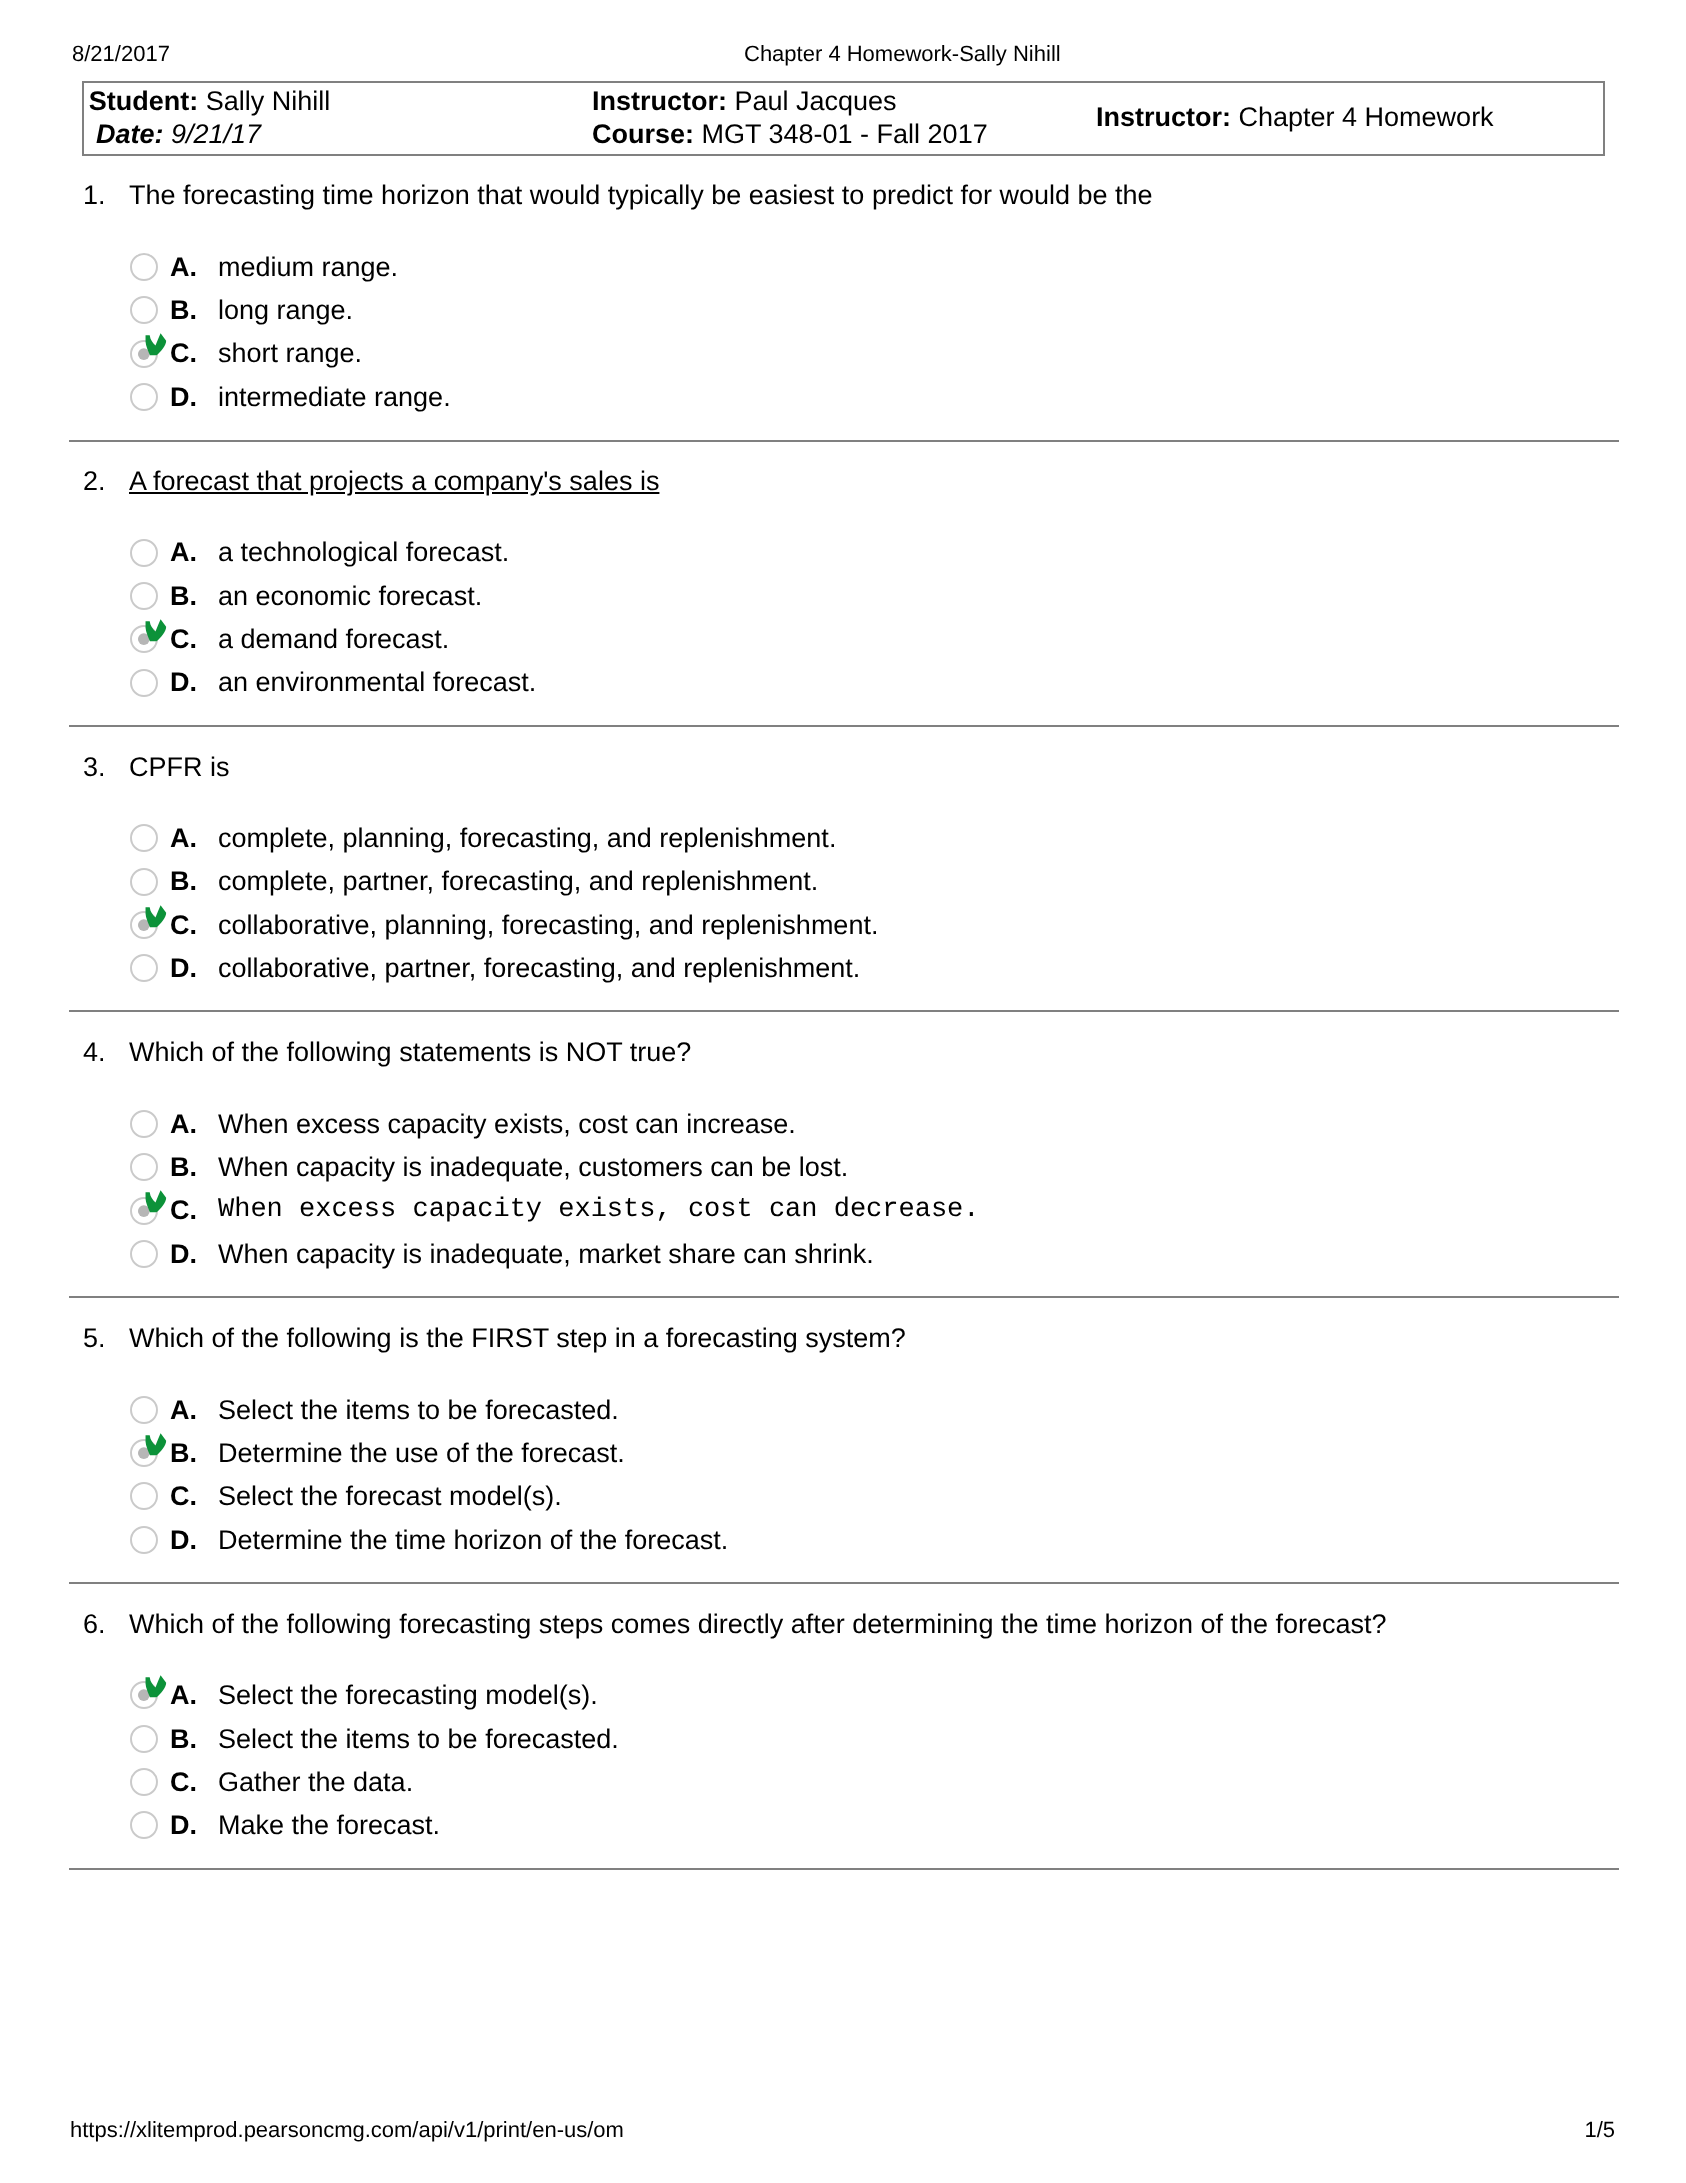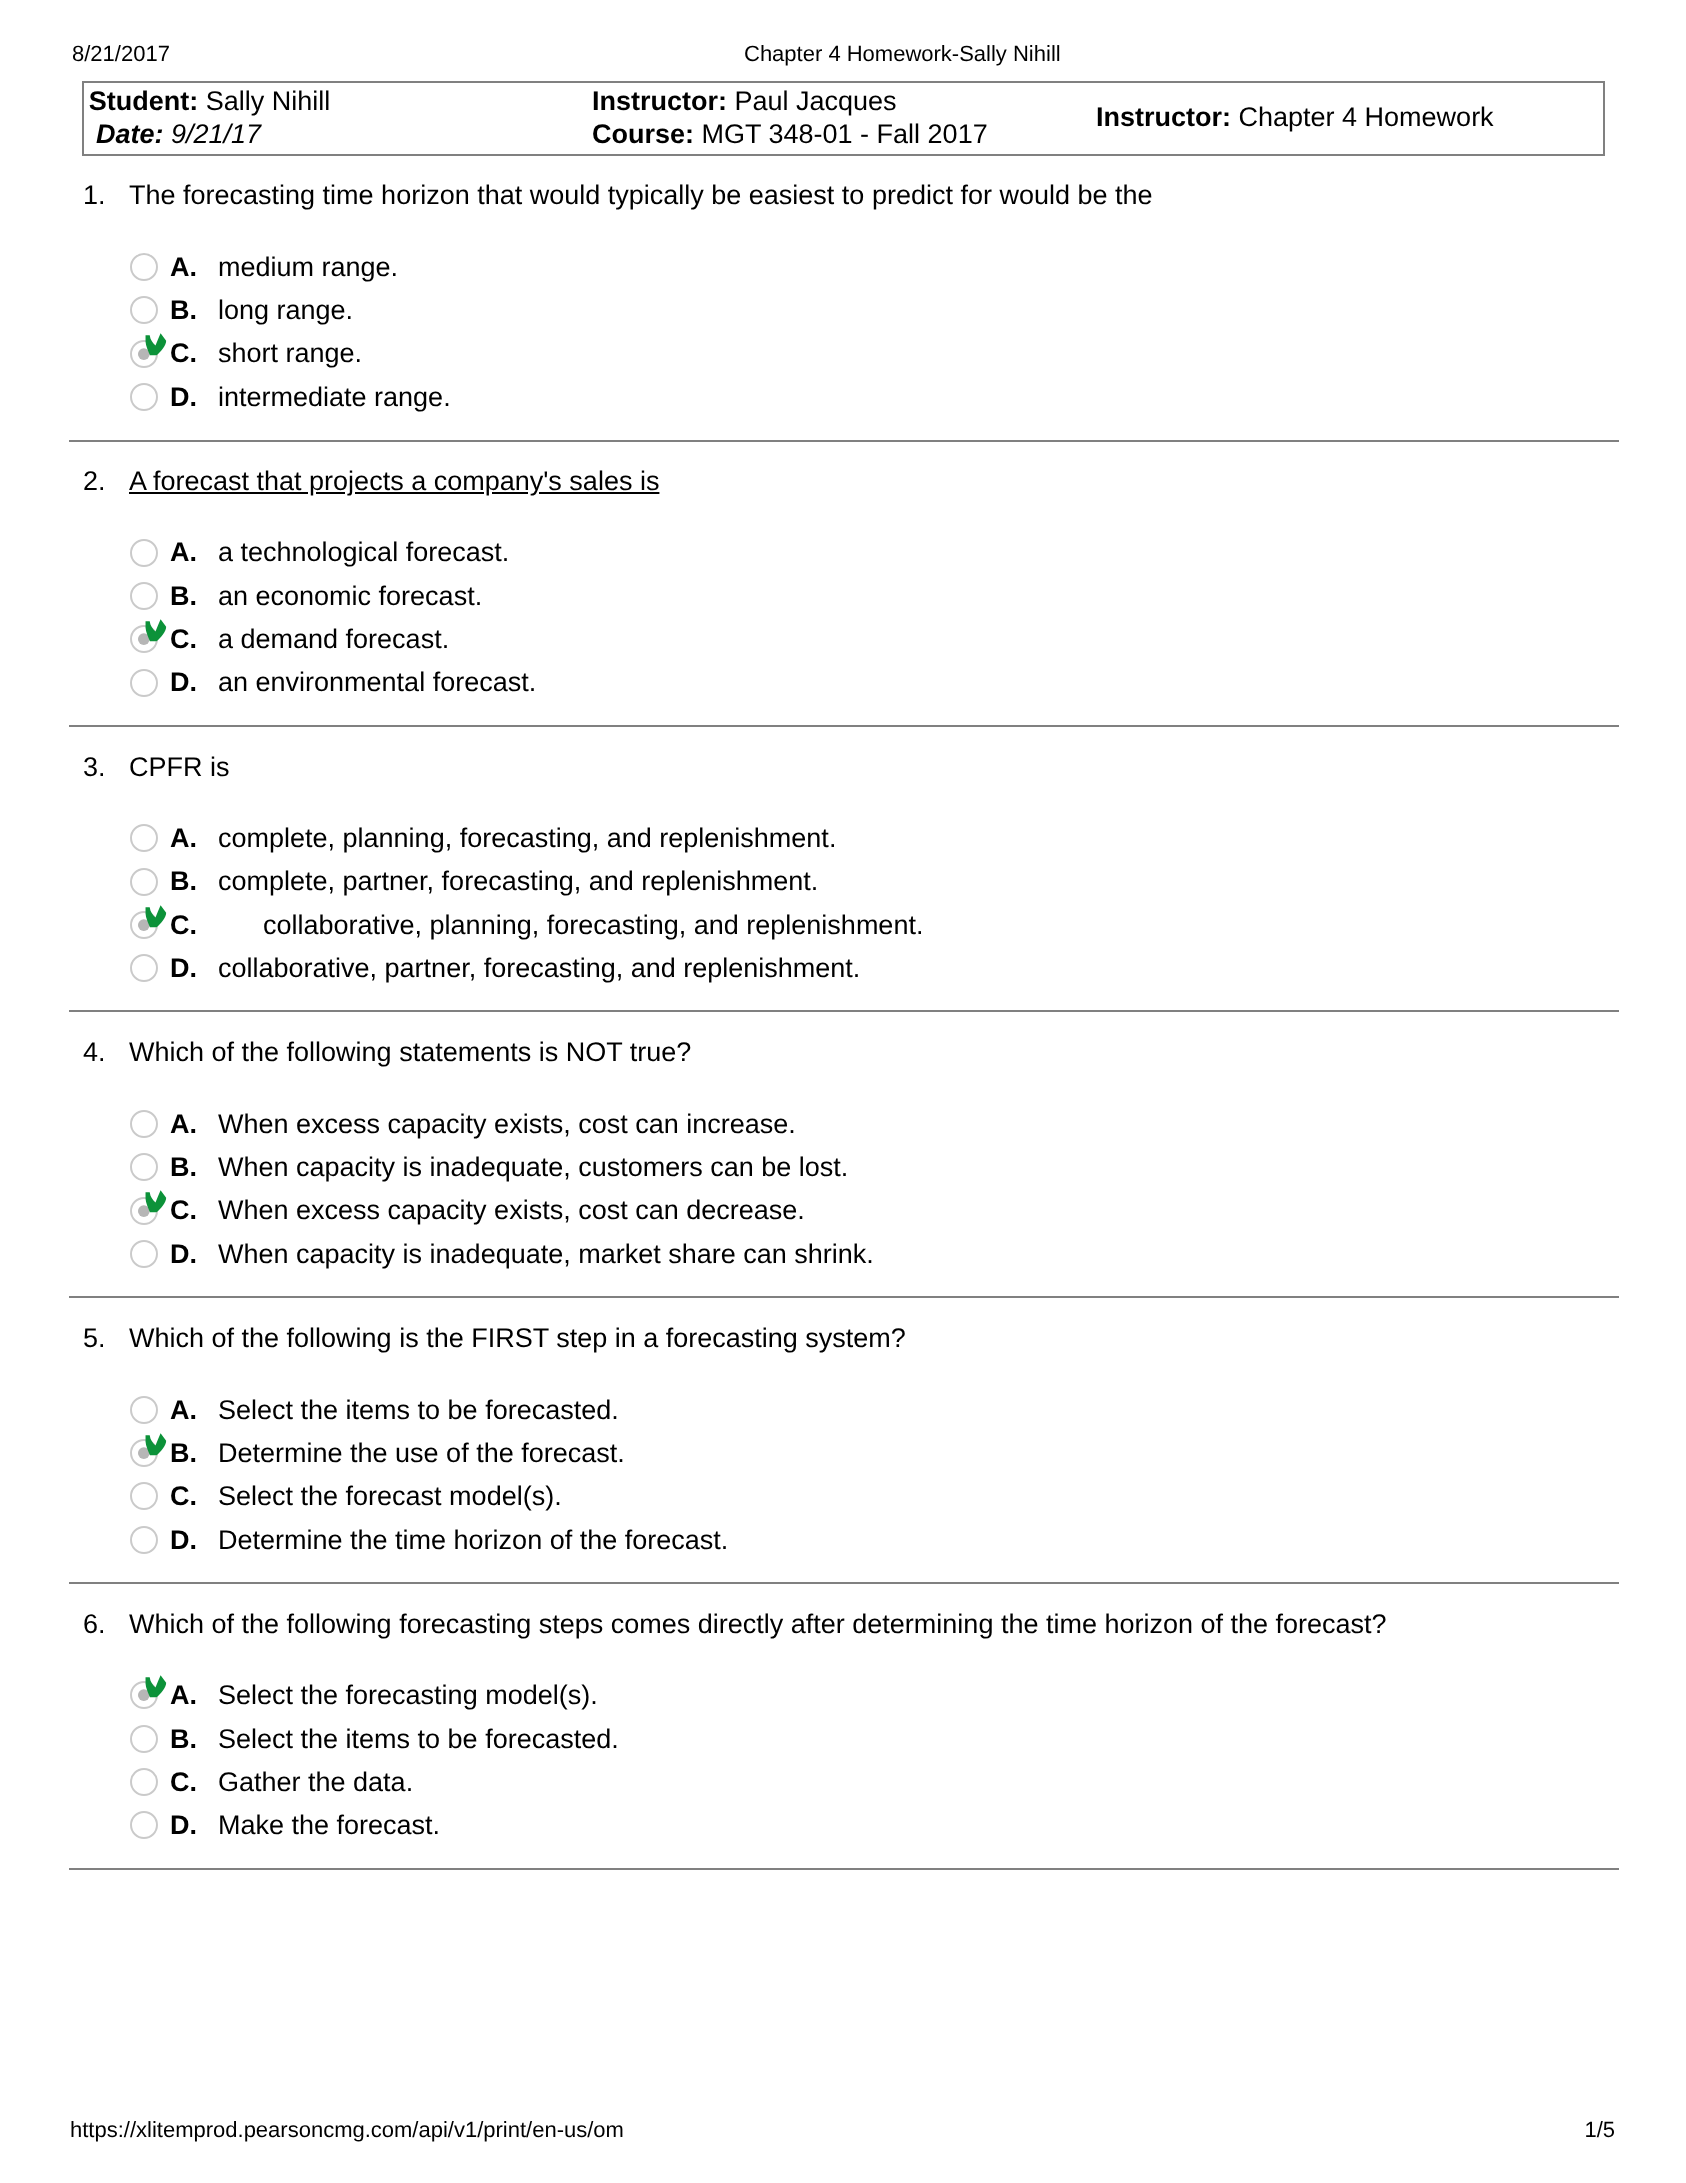--- a/index.html
+++ b/index.html
@@ -152,21 +152,21 @@
             </svg></div>
           <div class="clabel" style="top: 868px;">B.</div>
           <div class="ctext" style="top: 868px;">complete, partner, forecasting, and replenishment.</div>
         </div>
         <div class="choice" style="top: 0px;">
           <div class="radio" style="top: 911px;"><svg width="28" height="28" viewBox="0 0 42.5 42.5">
               <circle cx="21.25" cy="21.25" r="19.7" fill="#ffffff" stroke="#cacaca" stroke-width="3.0"></circle>
               <circle cx="21.0" cy="21.4" r="8.9" fill="#b6b6b6"></circle>
             </svg></div>
           <div class="clabel" style="top: 912px;">C.</div>
-          <div class="ctext" style="top: 912px; margin-left: 45px;">collaborative, planning, forecasting, and replenishment.</div>
+          <div class="ctext" style="top: 912px;">collaborative, planning, forecasting, and replenishment.</div>
           <div class="check" style="top: 905px;"><svg width="21.5" height="24" viewBox="0 0 32.4 36.2">
               <path d="M0.8 3.5 L7.1 3.5 C7.9 10.2 11.6 15.3 15.8 18.8 C18.4 12.3 20.9 6.1 23.5 0.4 L31.9 11.6 C32.2 18.6 23.4 28.4 17.4 33.6 L7.4 33.6 C4.6 27.0 1.0 19.0 0.8 13.0 Z" fill="#0C9239"></path>
             </svg></div>
         </div>
         <div class="choice" style="top: 0px;">
           <div class="radio" style="top: 954px;"><svg width="28" height="28" viewBox="0 0 42.5 42.5">
               <circle cx="21.25" cy="21.25" r="19.7" fill="#ffffff" stroke="#cacaca" stroke-width="3.0"></circle>
             </svg></div>
           <div class="clabel" style="top: 955px;">D.</div>
           <div class="ctext" style="top: 955px; text-align: right;">collaborative, partner, forecasting, and replenishment.</div>
@@ -189,21 +189,21 @@
             </svg></div>
           <div class="clabel" style="top: 1154px;">B.</div>
           <div class="ctext" style="top: 1154px;">When capacity is inadequate, customers can be lost.</div>
         </div>
         <div class="choice" style="top: 0px;">
           <div class="radio" style="top: 1197px;"><svg width="28" height="28" viewBox="0 0 42.5 42.5">
               <circle cx="21.25" cy="21.25" r="19.7" fill="#ffffff" stroke="#cacaca" stroke-width="3.0"></circle>
               <circle cx="21.0" cy="21.4" r="8.9" fill="#b6b6b6"></circle>
             </svg></div>
           <div class="clabel" style="top: 1197px;">C.</div>
-          <div class="ctext" style="top: 1197px;">When excess capacity exists, cost can decrease.</div>
+          <div class="ctext" style="top: 1197px; font-family: Liberation Mono, monospace;">When excess capacity exists, cost can decrease.</div>
           <div class="check" style="top: 1190px;"><svg width="21.5" height="24" viewBox="0 0 32.4 36.2">
               <path d="M0.8 3.5 L7.1 3.5 C7.9 10.2 11.6 15.3 15.8 18.8 C18.4 12.3 20.9 6.1 23.5 0.4 L31.9 11.6 C32.2 18.6 23.4 28.4 17.4 33.6 L7.4 33.6 C4.6 27.0 1.0 19.0 0.8 13.0 Z" fill="#0C9239"></path>
             </svg></div>
         </div>
         <div class="choice" style="top: 0px;">
           <div class="radio" style="top: 1240px;"><svg width="28" height="28" viewBox="0 0 42.5 42.5">
               <circle cx="21.25" cy="21.25" r="19.7" fill="#ffffff" stroke="#cacaca" stroke-width="3.0"></circle>
             </svg></div>
           <div class="clabel" style="top: 1241px;">D.</div>
           <div class="ctext" style="top: 1241px;">When capacity is inadequate, market share can shrink.</div>

